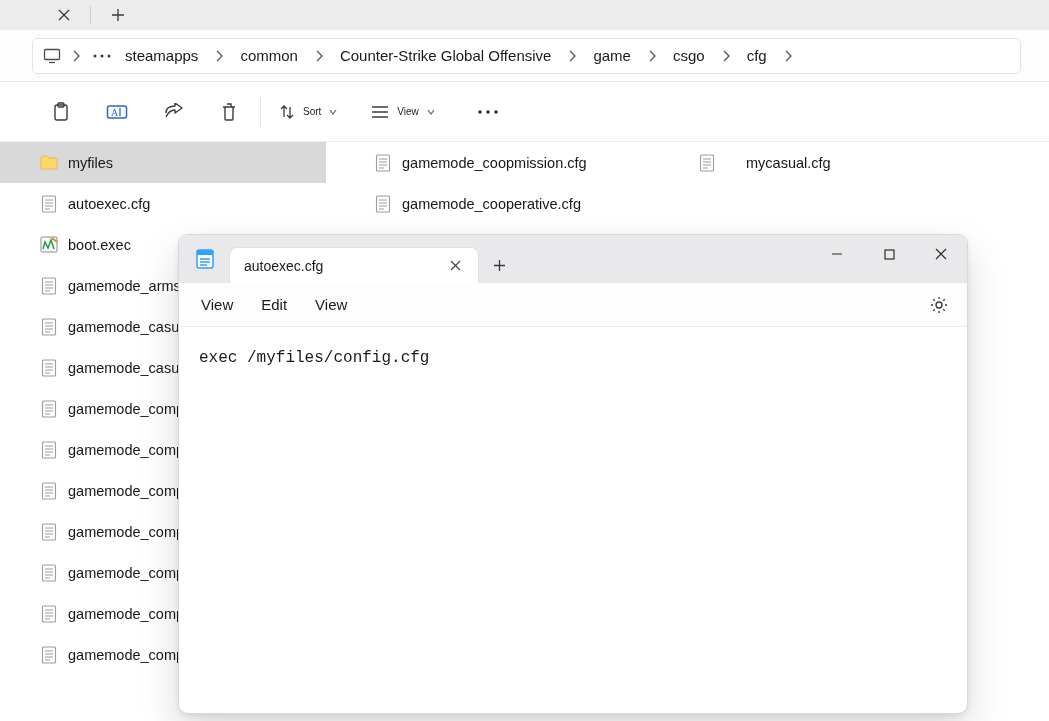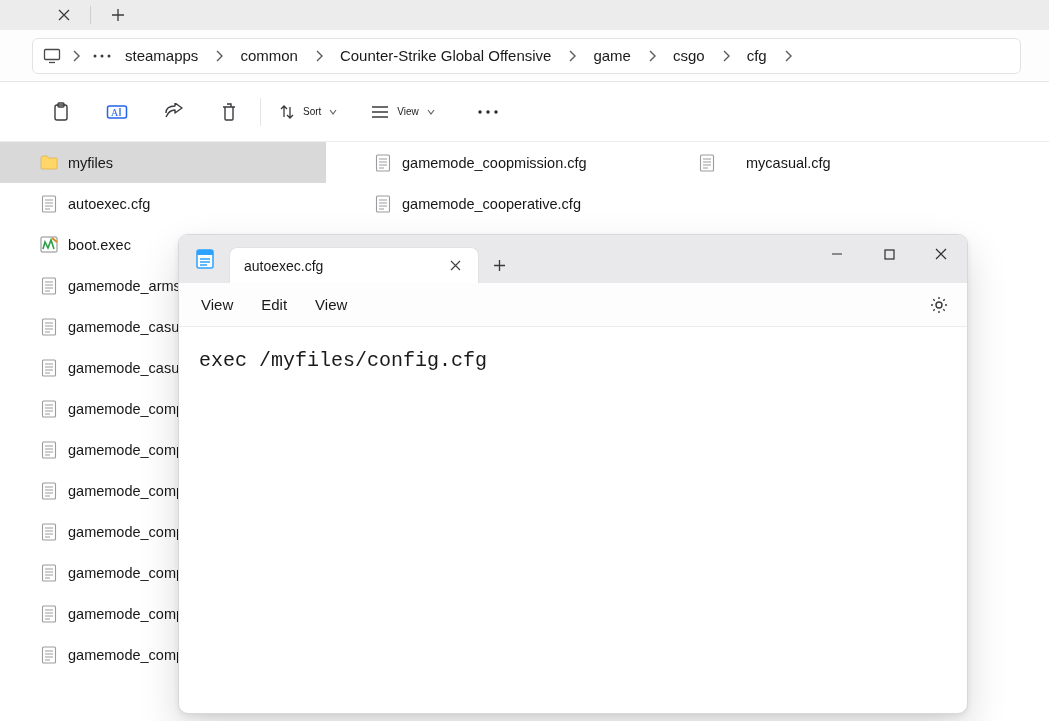--- a/index.html
+++ b/index.html
@@ -217,21 +217,21 @@
   }
   .np-settings {
     margin-left: auto;
     width: 36px; height: 32px;
     display:flex; align-items:center; justify-content:center;
   }
   .np-editor {
     flex: 1;
     padding: 22px 20px;
     font-family: Consolas, "Courier New", monospace;
-    font-size: 20px;
+    font-size: 16px;
     color: #1a1a1a;
     white-space: pre;
   }
 
   svg { display:block; }
 </style>
 </head>
 <body>
 
 <div class="tabstrip">

